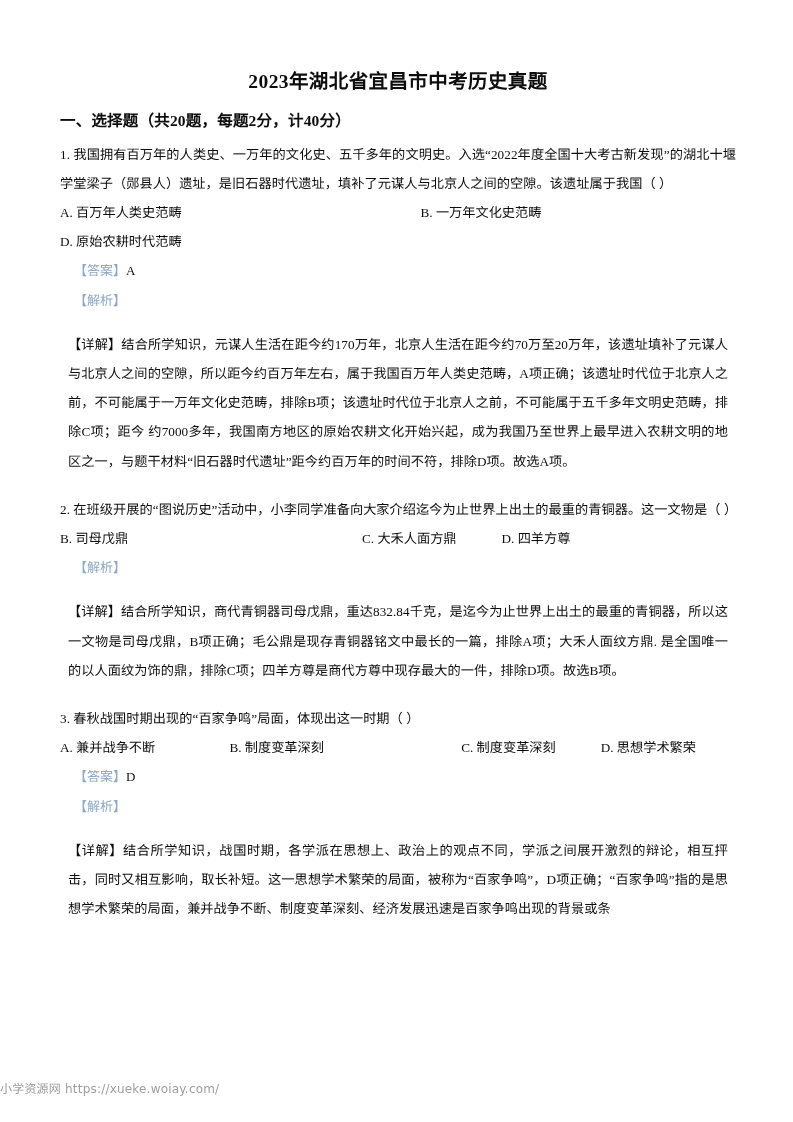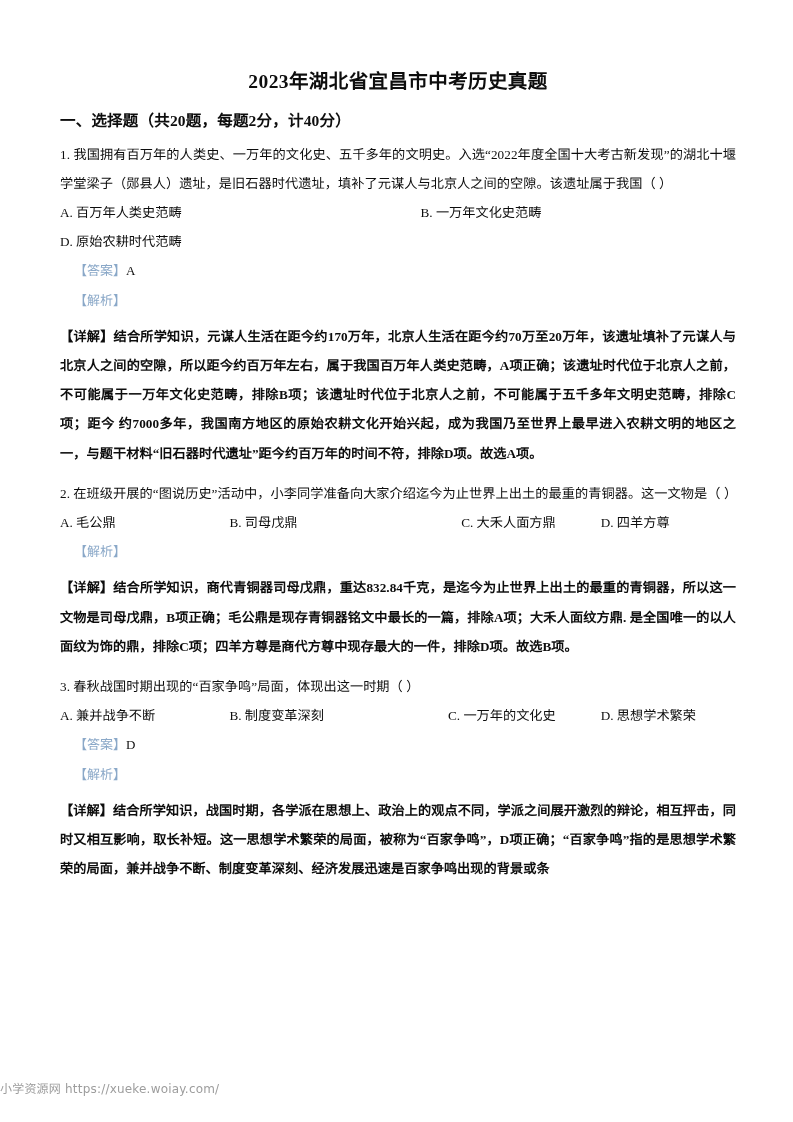--- a/index.html
+++ b/index.html
@@ -69,23 +69,22 @@
     color: #8aa8c8;
   }
   .tagval {
     color: #0d0d0d;
   }
   .explain {
     font-size: 13.2px;
     line-height: 29.2px;
     text-align: justify;
     text-justify: inter-ideograph;
-    margin: 0;
+    margin: 8px;
     letter-spacing: 0.05px;
-    font-weight: bold;
   }
   .explain .tagmark { color: #0d0d0d; }
   .q-block { margin-bottom: 0; }
   .spacer-sm { height: 7px; }
   .spacer-md { height: 11px; }
   .footer-watermark {
     position: absolute;
     left: 0;
     top: 1079px;
     width: 793px;
@@ -123,21 +122,20 @@
 
     <p class="explain"><span class="tagmark">【详解】</span><span>结合所学知识，元谋人生活在距今约170万年，北京人生活在距今约70万至20万年，该遗址填补了元谋人与北京人之间的空隙，所以距今约百万年左右，属于我国百万年人类史范畴，A项正确；该遗址时代位于北京人之前，不可能属于一万年文化史范畴，排除B项；该遗址时代位于北京人之前，不可能属于五千多年文明史范畴，排除C项；距今 约7000多年，我国南方地区的原始农耕文化开始兴起，成为我国乃至世界上最早进入农耕文明的地区之一，与题干材料“旧石器时代遗址”距今约百万年的时间不符，排除D项。故选A项。</span></p>
   </div>
 
   <div class="spacer-md"></div>
 
   <div class="q-block">
     <p class="q-stem">2. 在班级开展的“图说历史”活动中，小李同学准备向大家介绍迄今为止世界上出土的最重的青铜器。这一文物是（      ）</p>
 
     <div class="opt-row opt-4col">
-      <span class="opt w-a">A. 毛公鼎</span>
       <span class="opt w-b">B. 司母戊鼎</span>
       <span class="opt w-c">C. 大禾人面方鼎</span>
       <span class="opt">D. 四羊方尊</span>
     </div>
 
 
     <p class="meta-line"><span class="tagmark">【解析】</span></p>
 
     <div class="spacer-sm"></div>
 
@@ -145,21 +143,21 @@
   </div>
 
   <div class="spacer-md"></div>
 
   <div class="q-block">
     <p class="q-stem">3. 春秋战国时期出现的“百家争鸣”局面，体现出这一时期（      ）</p>
 
     <div class="opt-row opt-4col">
       <span class="opt w-a">A. 兼并战争不断</span>
       <span class="opt w-b">B. 制度变革深刻</span>
-      <span class="opt w-c">C. 一万年的文化史</span>
+      <span class="opt w-c">C. 制度变革深刻</span>
       <span class="opt">D. 思想学术繁荣</span>
     </div>
 
     <p class="meta-line"><span class="tagmark">【答案】</span><span class="tagval">D</span></p>
 
     <p class="meta-line"><span class="tagmark">【解析】</span></p>
 
     <div class="spacer-sm"></div>
 
     <p class="explain"><span class="tagmark">【详解】</span><span>结合所学知识，战国时期，各学派在思想上、政治上的观点不同，学派之间展开激烈的辩论，相互抨击，同时又相互影响，取长补短。这一思想学术繁荣的局面，被称为“百家争鸣”，D项正确；“百家争鸣”指的是思想学术繁荣的局面，兼并战争不断、制度变革深刻、经济发展迅速是百家争鸣出现的背景或条</span></p>

